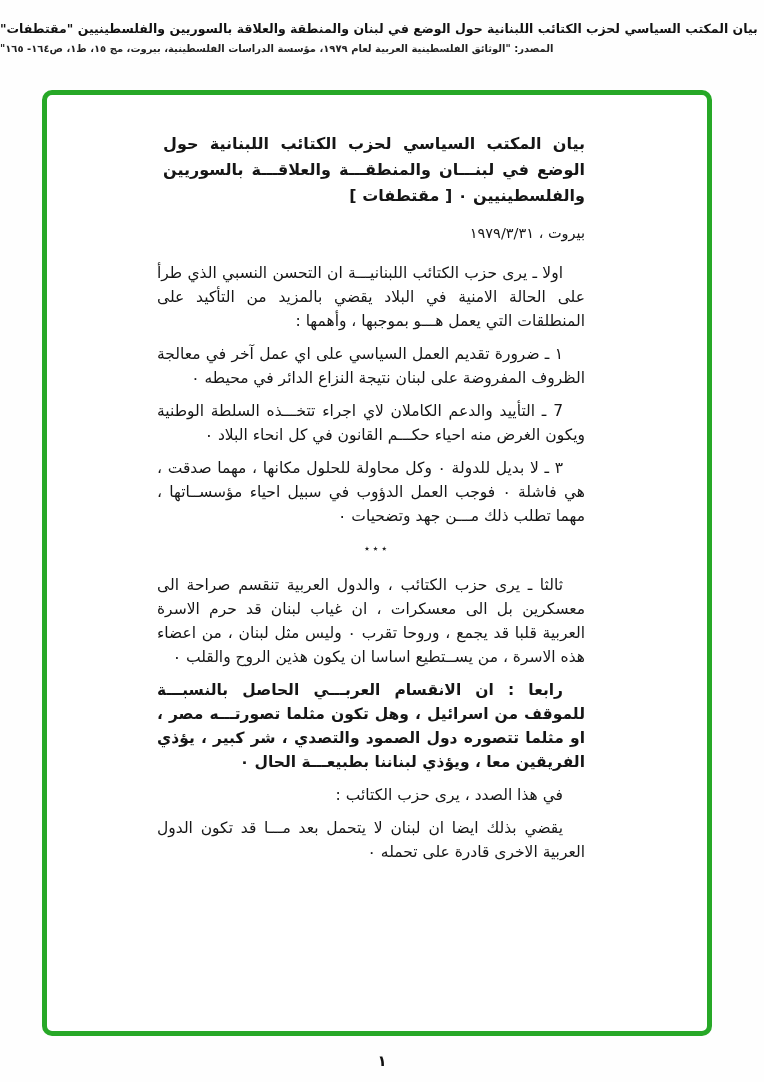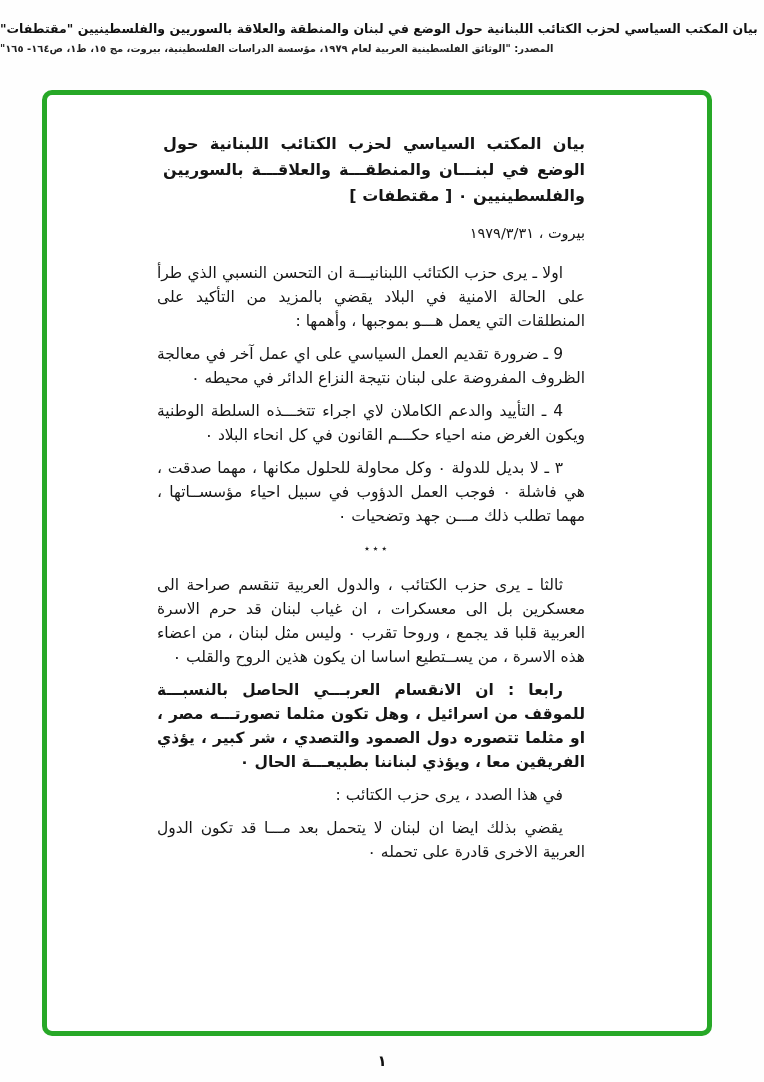--- a/index.html
+++ b/index.html
@@ -119,23 +119,23 @@
     <div class="doc">
 
       <h1 class="doc-title">بيان المكتب السياسي لحزب الكتائب اللبنانية حول الوضع في لبنـــان والمنطقـــة والعلاقـــة بالسوريين والفلسطينيين ٠ [ مقتطفات ]</h1>
 
       <div class="dateline">
         <span class="place-date">بيروت ، ١٩٧٩/٣/٣١</span>
       </div>
 
       <p>اولا ـ يرى حزب الكتائب اللبنانيـــة ان التحسن النسبي الذي طرأ على الحالة الامنية في البلاد يقضي بالمزيد من التأكيد على المنطلقات التي يعمل هـــو بموجبها ، وأهمها :</p>
 
-      <p>9 ـ ضرورة تقديم العمل السياسي على اي عمل آخر في معالجة الظروف المفروضة على لبنان نتيجة النزاع الدائر في محيطه ٠</p>
+      <p>١ ـ ضرورة تقديم العمل السياسي على اي عمل آخر في معالجة الظروف المفروضة على لبنان نتيجة النزاع الدائر في محيطه ٠</p>
 
-      <p>4 ـ التأييد والدعم الكاملان لاي اجراء تتخـــذه السلطة الوطنية ويكون الغرض منه احياء حكـــم القانون في كل انحاء البلاد ٠</p>
+      <p>7 ـ التأييد والدعم الكاملان لاي اجراء تتخـــذه السلطة الوطنية ويكون الغرض منه احياء حكـــم القانون في كل انحاء البلاد ٠</p>
 
       <p>٣ ـ لا بديل للدولة ٠ وكل محاولة للحلول مكانها ، مهما صدقت ، هي فاشلة ٠ فوجب العمل الدؤوب في سبيل احياء مؤسســاتها ، مهما تطلب ذلك مـــن جهد وتضحيات ٠</p>
 
 
       <div class="separator">٭ ٭ ٭</div>
 
       <p>ثالثا ـ يرى حزب الكتائب ، والدول العربية تنقسم صراحة الى معسكرين بل الى معسكرات ، ان غياب لبنان قد حرم الاسرة العربية قلبا قد يجمع ، وروحا تقرب ٠ وليس مثل لبنان ، من اعضاء هذه الاسرة ، من يســتطيع اساسا ان يكون هذين الروح والقلب ٠</p>
 
       <p class="bold section-gap">رابعا : ان الانقسام العربـــي الحاصل بالنسبـــة للموقف من اسرائيل ، وهل تكون مثلما تصورتـــه مصر ، او مثلما تتصوره دول الصمود والتصدي ، شر كبير ، يؤذي الفريقين معا ، ويؤذي لبناننا بطبيعـــة الحال ٠</p>
 

